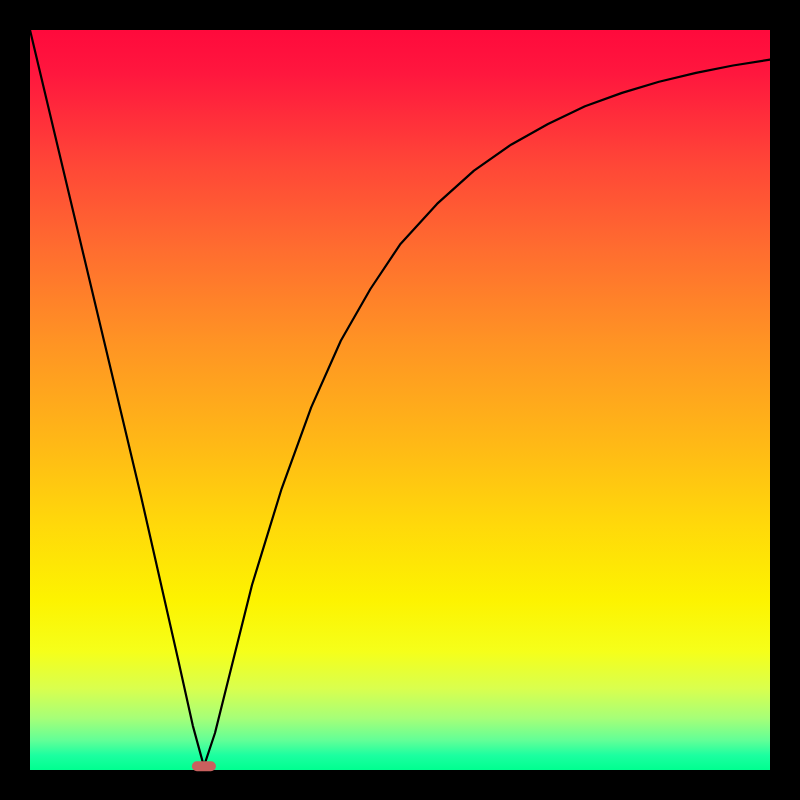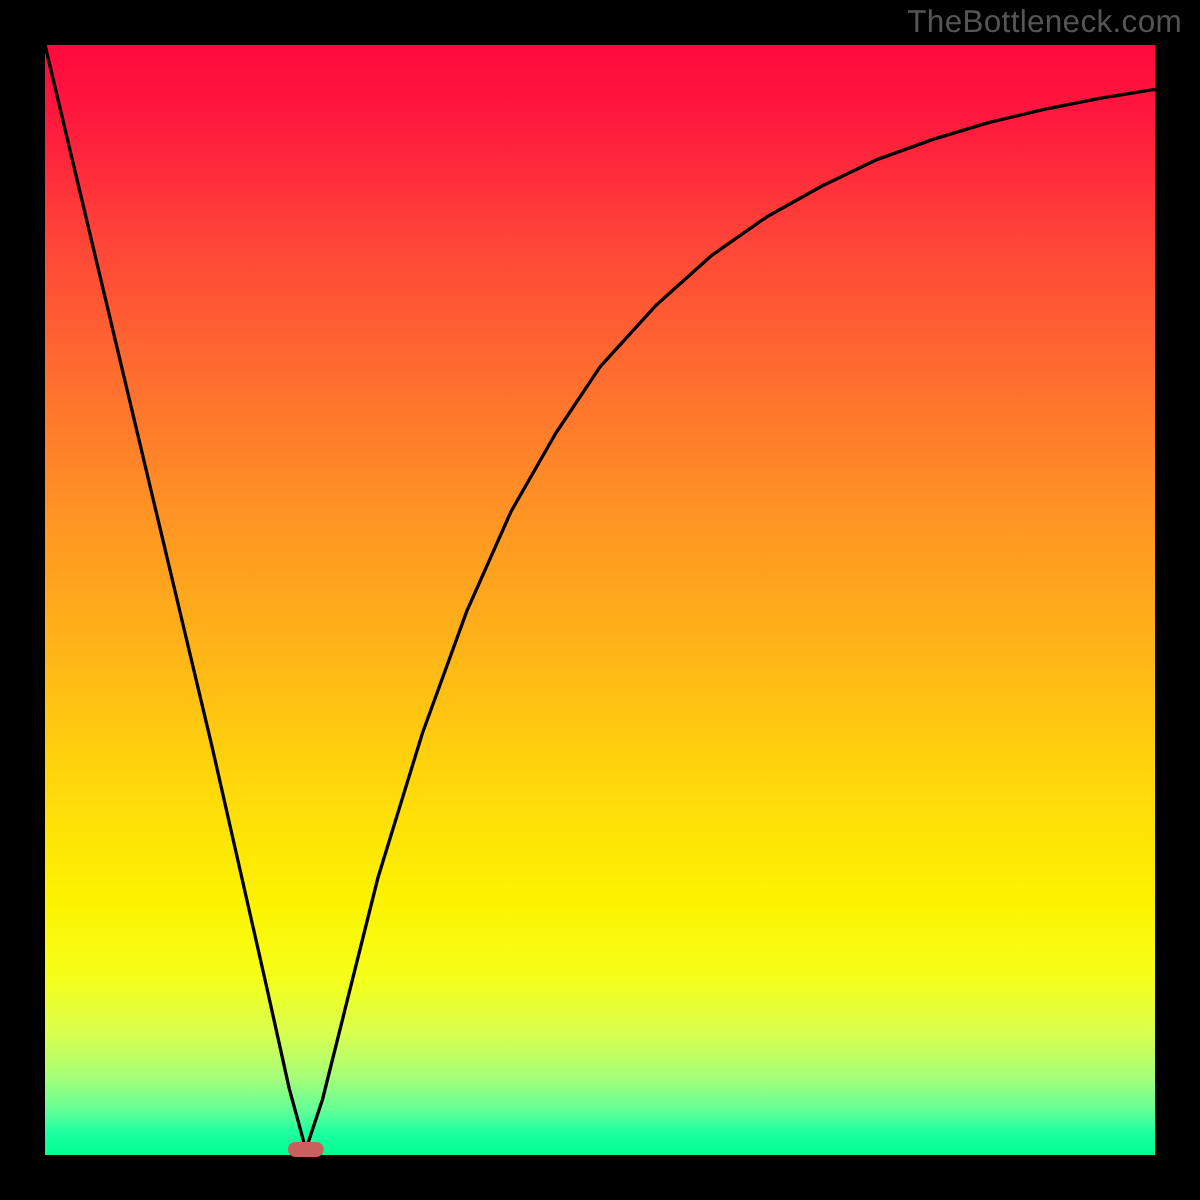--- a/index.html
+++ b/index.html
@@ -69,21 +69,20 @@
   }
   .marker {
     fill: #c9605e;
     stroke: none;
   }
 </style>
 </head>
 <body>
 
 <div class="frame">
-  <div class="watermark">TheBottleneck.com</div>
 
   <div class="plot-area">
     <svg viewBox="0 0 740 740" preserveAspectRatio="none">
       <path class="curve" d="M0.00 0.00 L37.00 155.40 L74.00 310.80 L111.00 466.20 L148.00 629.00 L162.80 695.60 L173.90 736.30 L185.00 703.00 L199.80 643.80 L222.00 555.00 L251.60 458.80 L281.20 377.40 L310.80 310.80 L340.40 259.00 L370.00 214.60 L407.00 173.90 L444.00 140.60 L481.00 114.70 L518.00 93.98 L555.00 76.22 L592.00 62.90 L629.00 51.80 L666.00 42.92 L703.00 35.52 L740.00 29.60"></path>
       <rect class="marker" rx="5" ry="5" x="161.90" y="731.30" width="24" height="10"></rect>
     </svg>
   </div>
 </div>
 
 </body></html>

